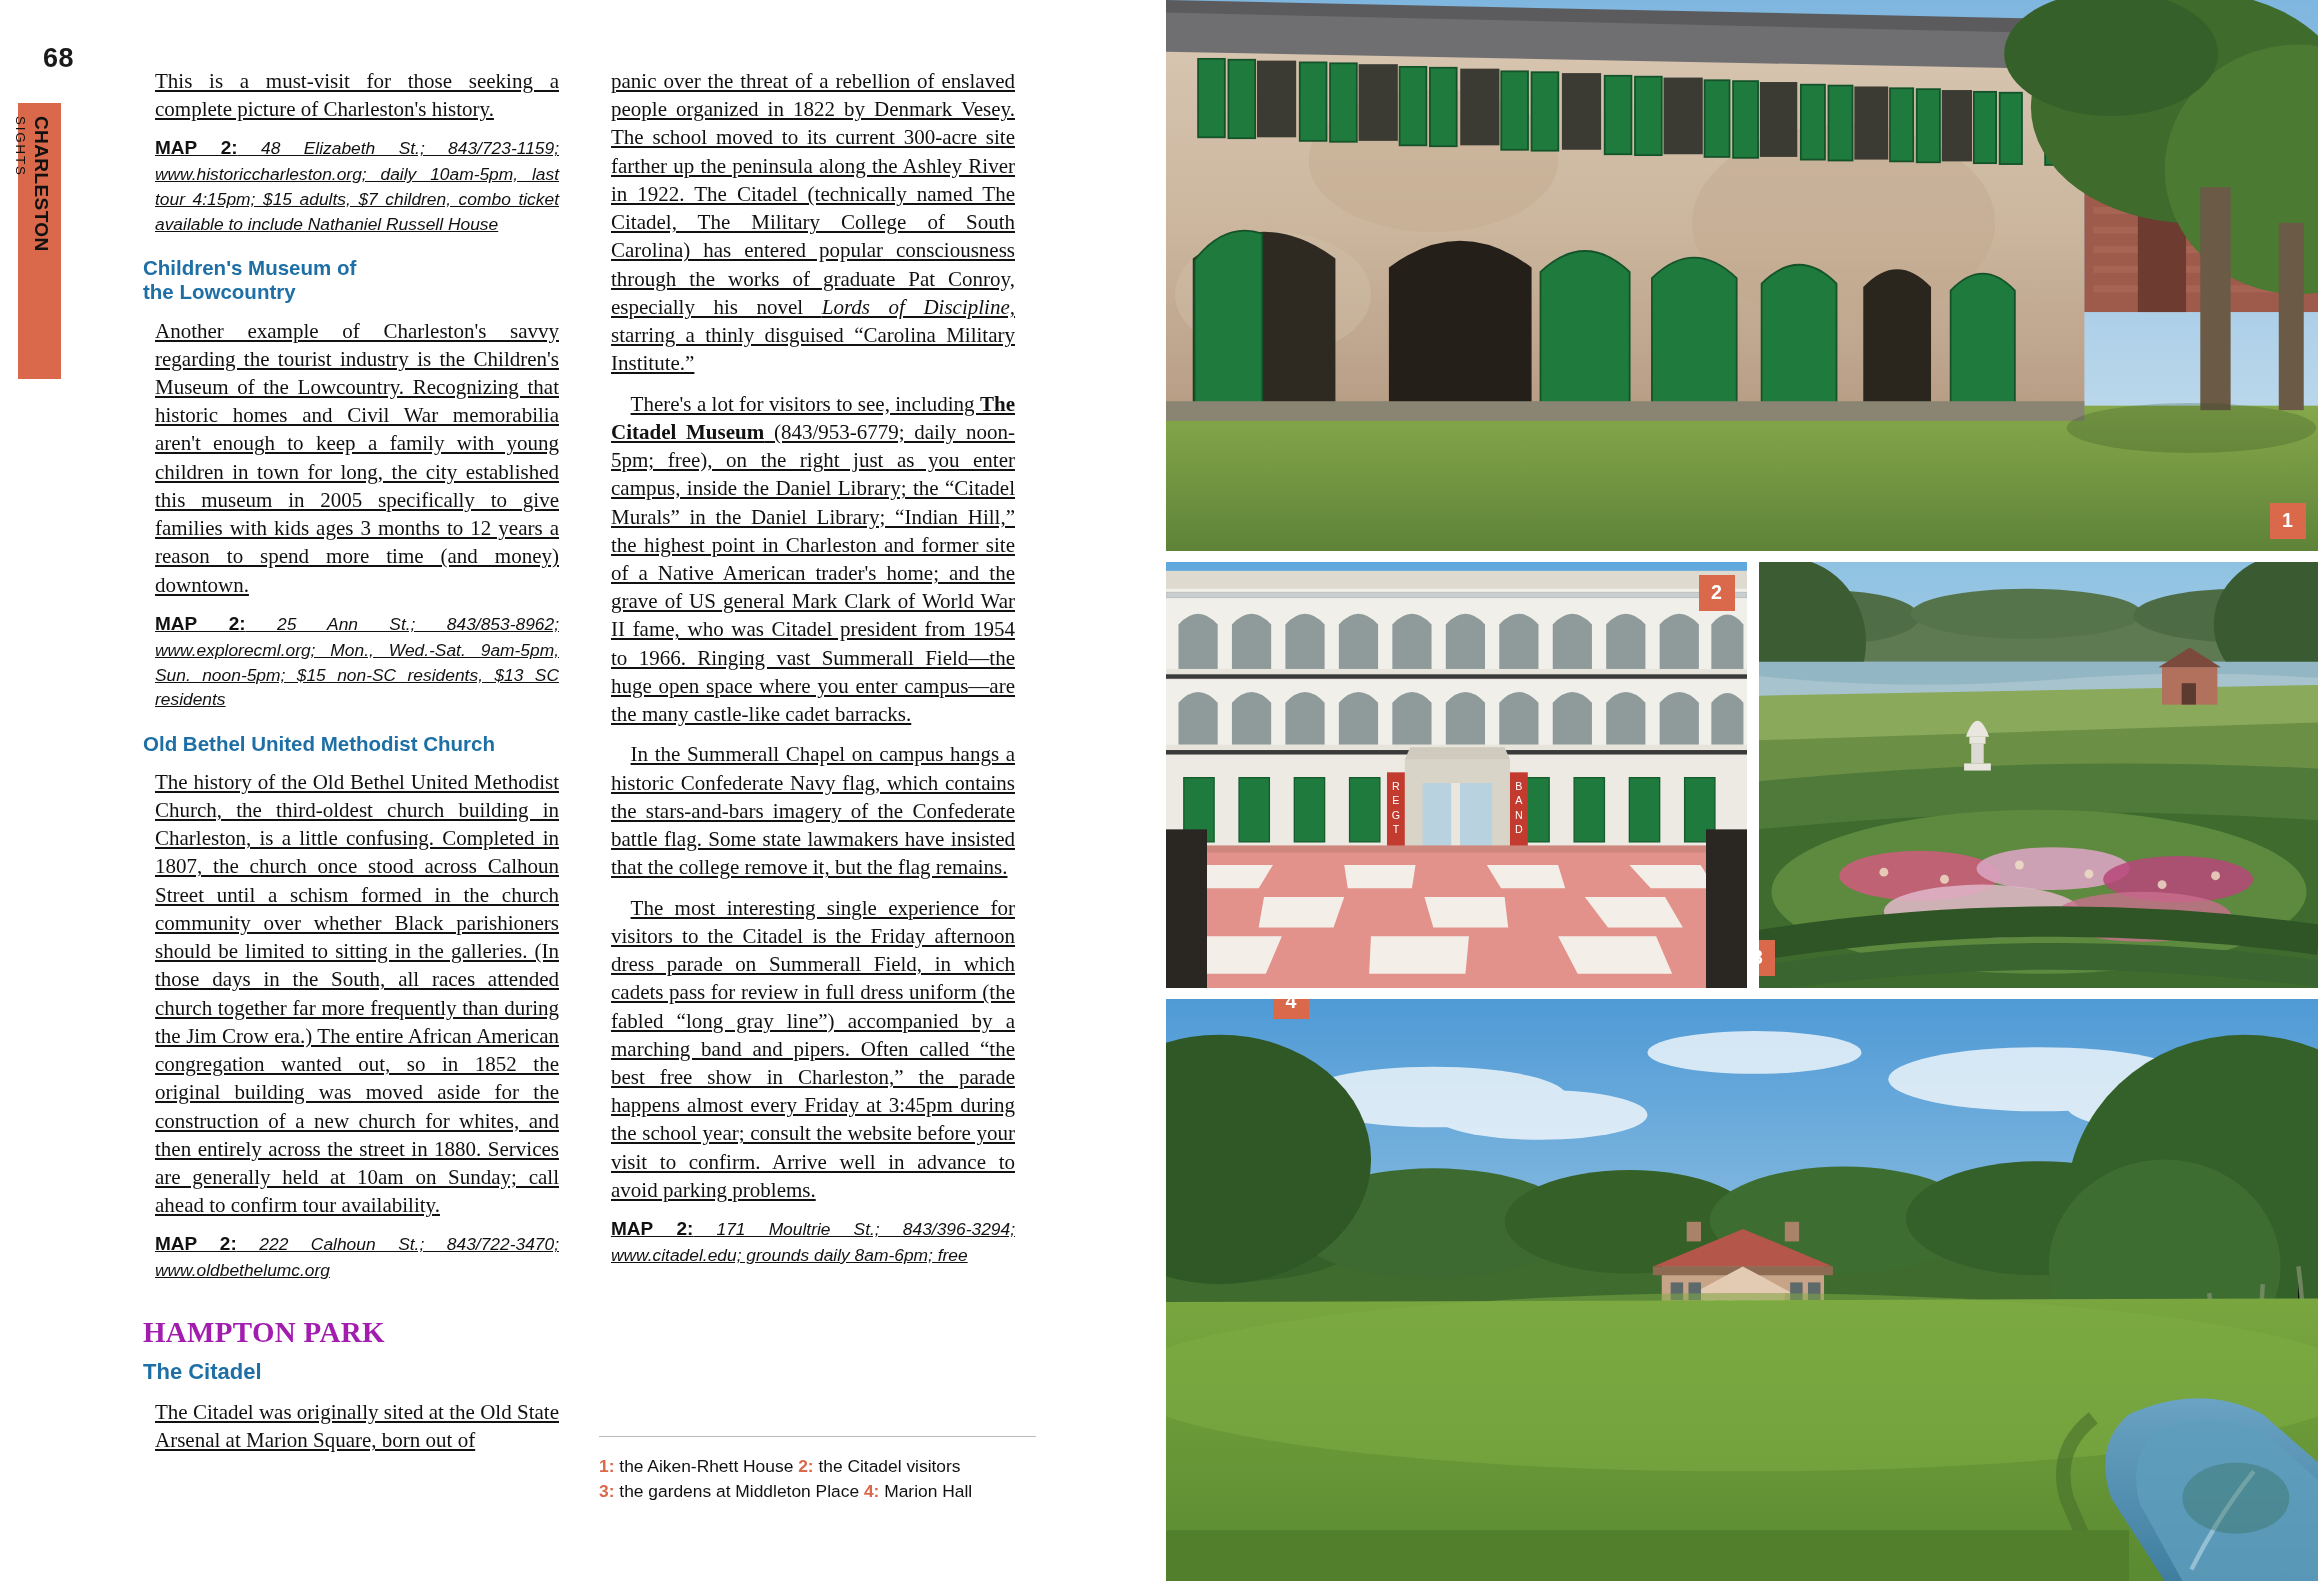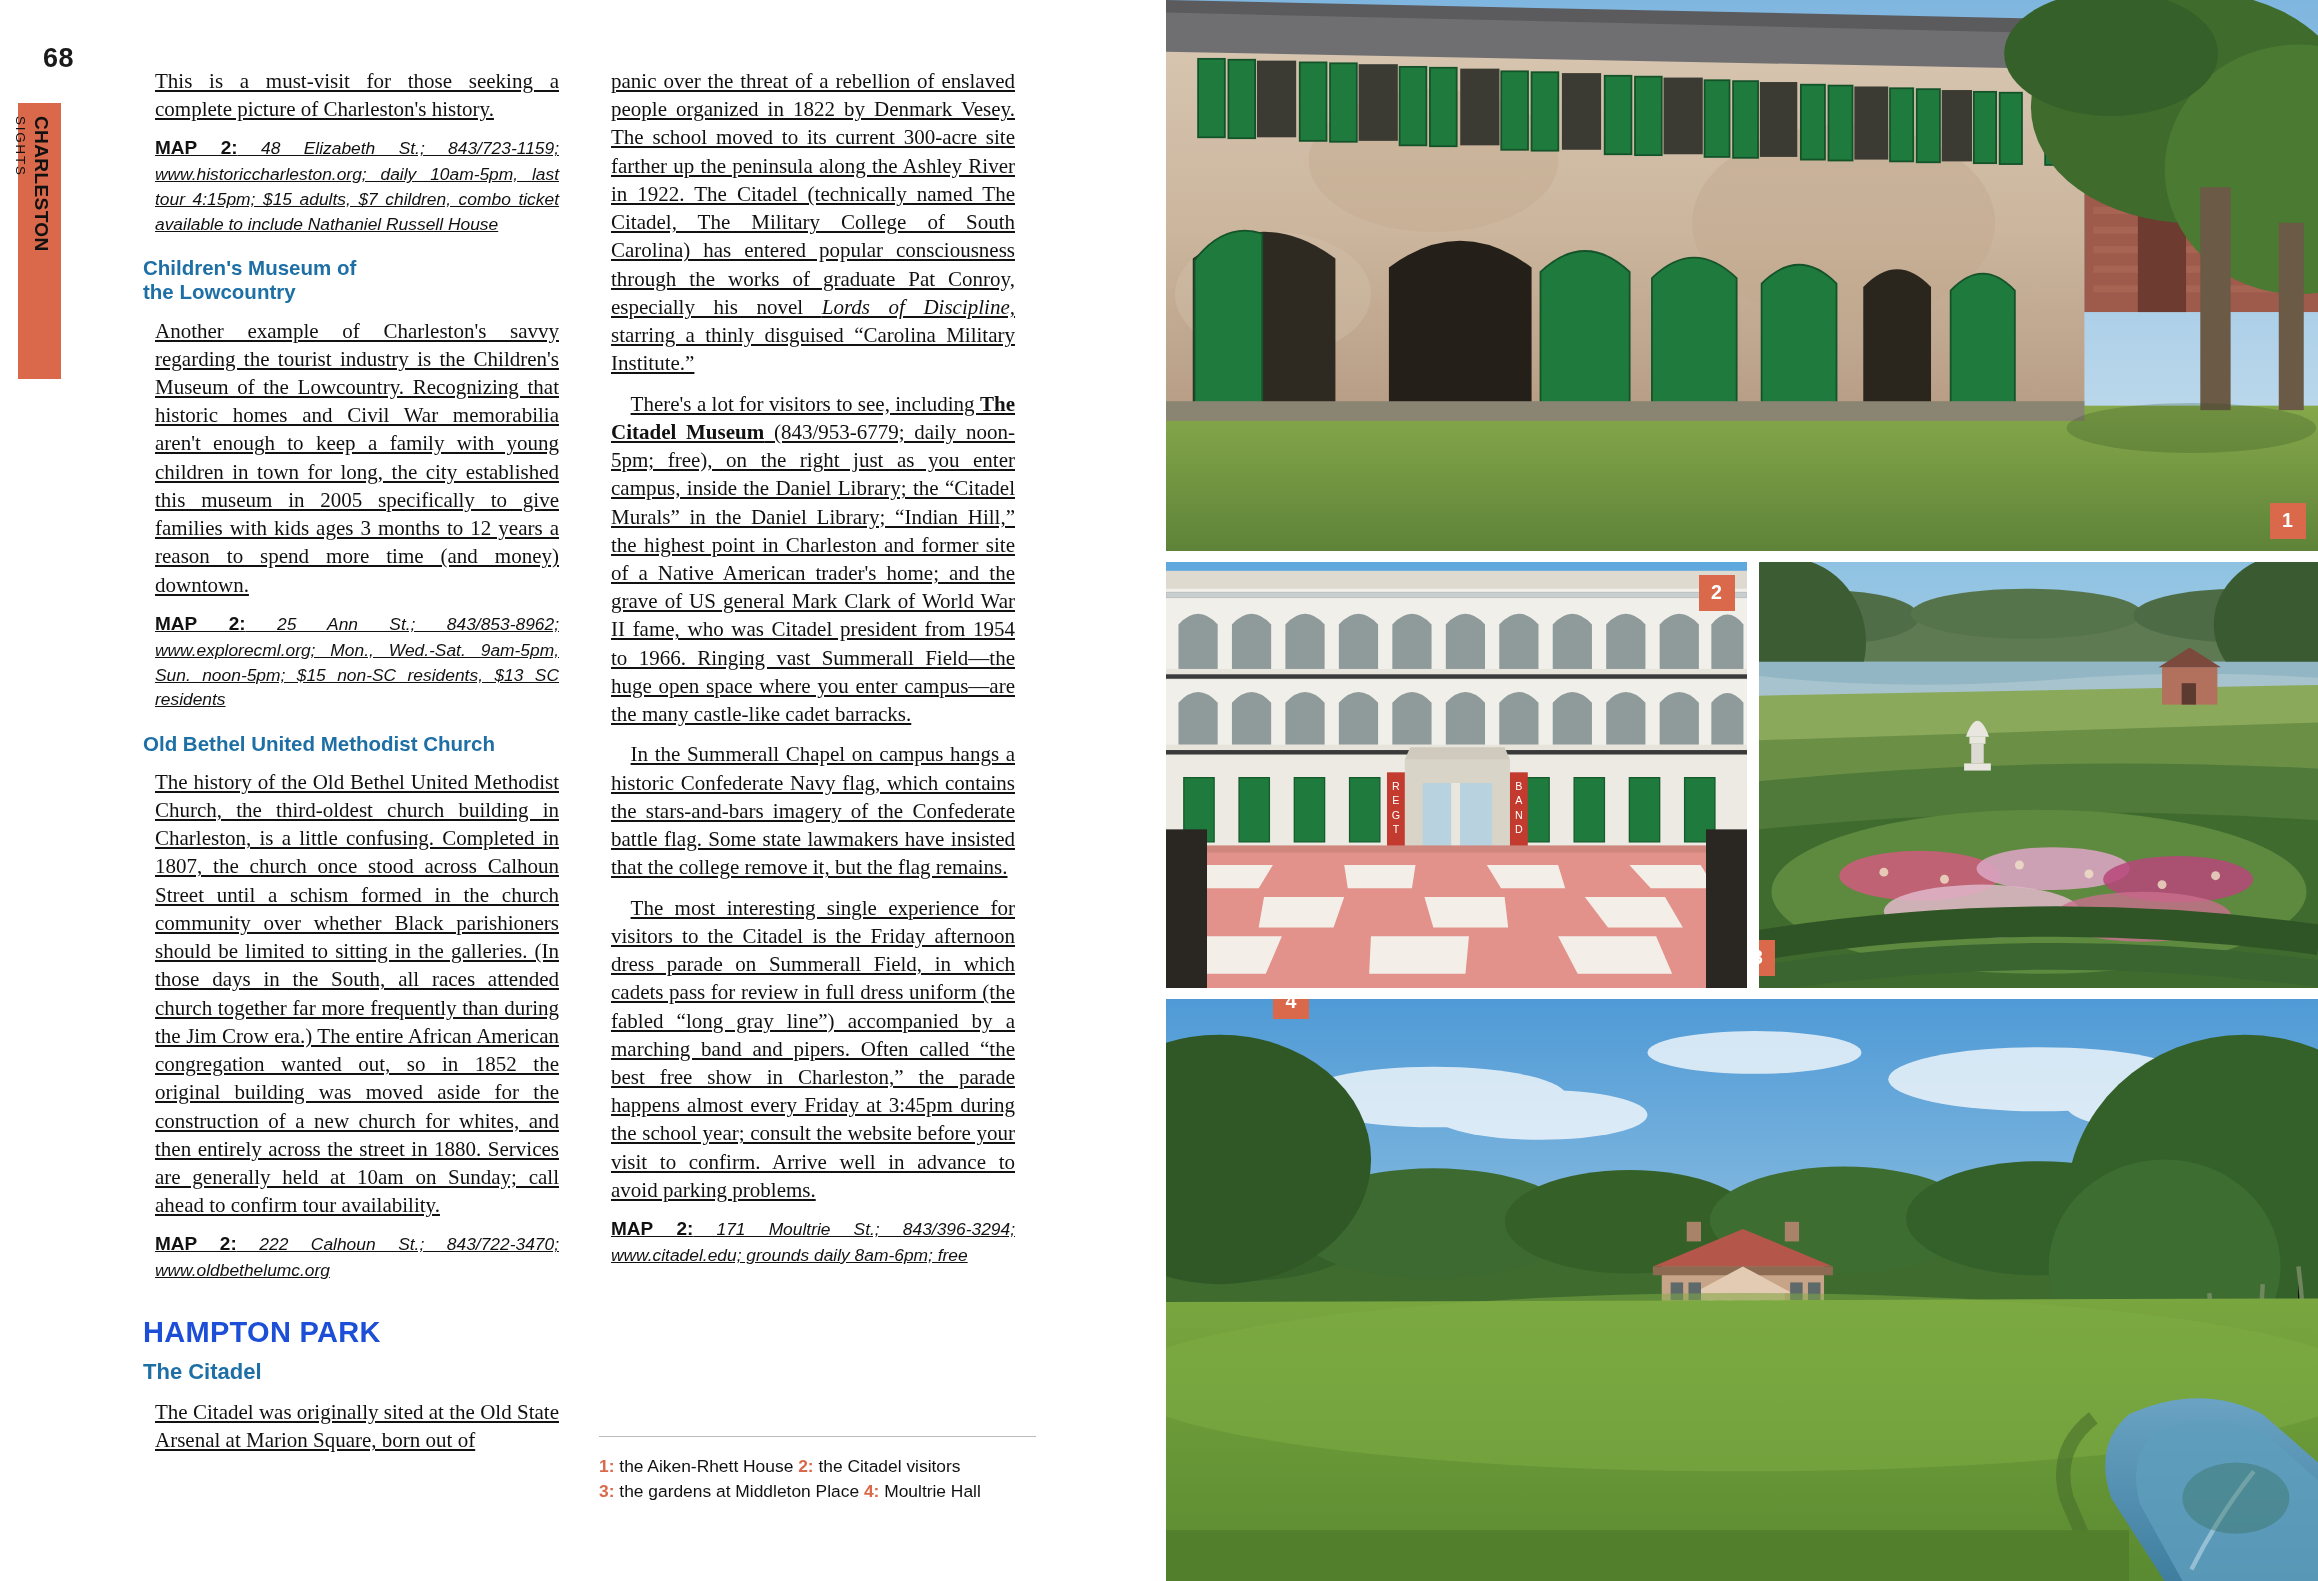--- a/index.html
+++ b/index.html
@@ -89,25 +89,25 @@
     text-align: justify;
     margin-top: 1.8px;
   }
   .maprow .maplbl {
     font-weight: bold;
     font-style: normal;
     font-size: 19px;
   }
 
   h2.big-head {
-    font-family: Liberation Sans, sans-serif;
+    font-family: Liberation Serif, serif;
     font-weight: bold;
     font-size: 29px;
     letter-spacing: 0.3px;
-    color: #1d4ed8;
+    color: #a21caf;
     margin: 30px 0 0 0;
     text-align: left;
   }
   h4.sub-head {
     font-family: "Liberation Sans", sans-serif;
     font-weight: bold;
     font-size: 22px;
     color: #1d6fa5;
     margin: 4.5px 0 1.8px 0;
     text-align: left;
@@ -194,21 +194,21 @@
   <p><span>panic over the threat of a rebellion of enslaved people organized in 1822 by Denmark Vesey. The school moved to its current 300-acre site farther up the peninsula along the Ashley River in 1922. The Citadel (technically named The Citadel, The Military College of South Carolina) has entered popular consciousness through the works of graduate Pat Conroy, especially his novel </span><i>Lords of Discipline,</i><span> starring a thinly disguised “Carolina Military Institute.”</span></p>
   <p class="indent"><span>There's a lot for visitors to see, including </span><b>The Citadel Museum</b><span> (843/953-6779; daily noon-5pm; free), on the right just as you enter campus, inside the Daniel Library; the “Citadel Murals” in the Daniel Library; “Indian Hill,” the highest point in Charleston and former site of a Native American trader's home; and the grave of US general Mark Clark of World War II fame, who was Citadel president from 1954 to 1966. Ringing vast Summerall Field—the huge open space where you enter campus—are the many castle-like cadet barracks.</span></p>
   <p class="indent">In the Summerall Chapel on campus hangs a historic Confederate Navy flag, which contains the stars-and-bars imagery of the Confederate battle flag. Some state lawmakers have insisted that the college remove it, but the flag remains.</p>
   <p class="indent">The most interesting single experience for visitors to the Citadel is the Friday afternoon dress parade on Summerall Field, in which cadets pass for review in full dress uniform (the fabled “long gray line”) accompanied by a marching band and pipers. Often called “the best free show in Charleston,” the parade happens almost every Friday at 3:45pm during the school year; consult the website before your visit to confirm. Arrive well in advance to avoid parking problems.</p>
   <p class="maprow"><span class="maplbl">MAP 2:</span><span> 171 Moultrie St.; 843/396-3294; www.citadel.edu; grounds daily 8am-6pm; free</span></p>
 </div>
 
 <div class="caption-rule"></div>
 <div class="caption-block">
   <span class="cnum">1:</span><span> the Aiken-Rhett House </span><span class="cnum">2:</span><span> the Citadel visitors</span><br>
-  <span class="cnum">3:</span><span> the gardens at Middleton Place </span><span class="cnum">4:</span><span> Moultrie Hall</span>
+  <span class="cnum">3:</span><span> the gardens at Middleton Place </span><span class="cnum">4:</span><span> Marion Hall</span>
 </div>
 
 <div class="photo" id="photo1">
   <svg width="1152" height="551" viewBox="0 0 1292 618" preserveAspectRatio="none">
     <defs>
       <linearGradient id="sky1" x1="0" y1="0" x2="0" y2="1">
         <stop offset="0%" stop-color="#7fb6df"></stop>
           <stop offset="100%" stop-color="#cfe3ef"></stop>
       </linearGradient>
       <linearGradient id="wall1" x1="0" y1="0" x2="0" y2="1">

